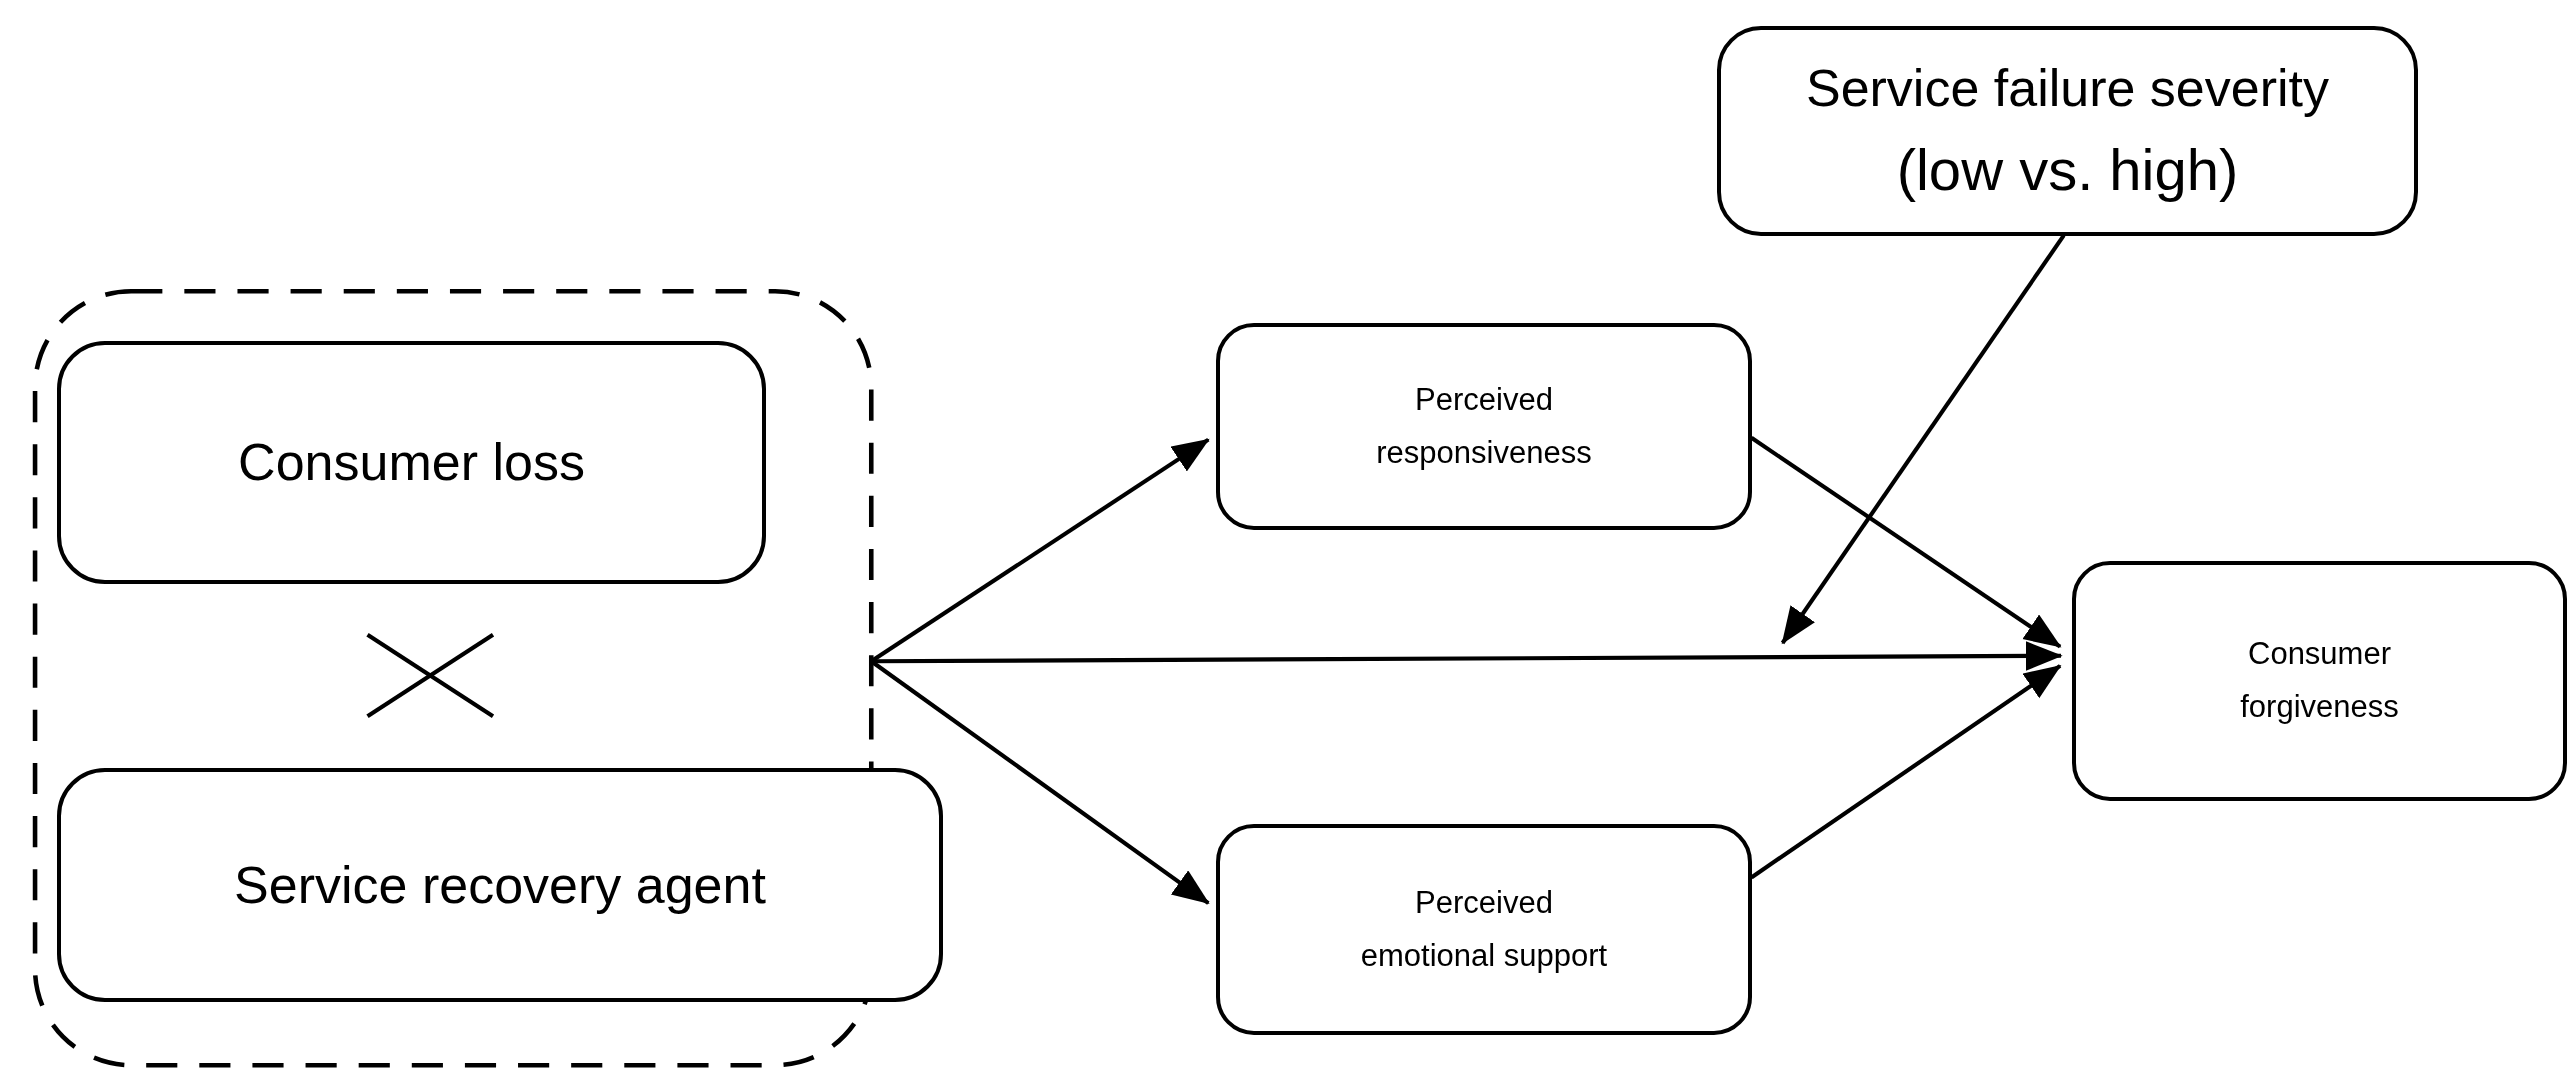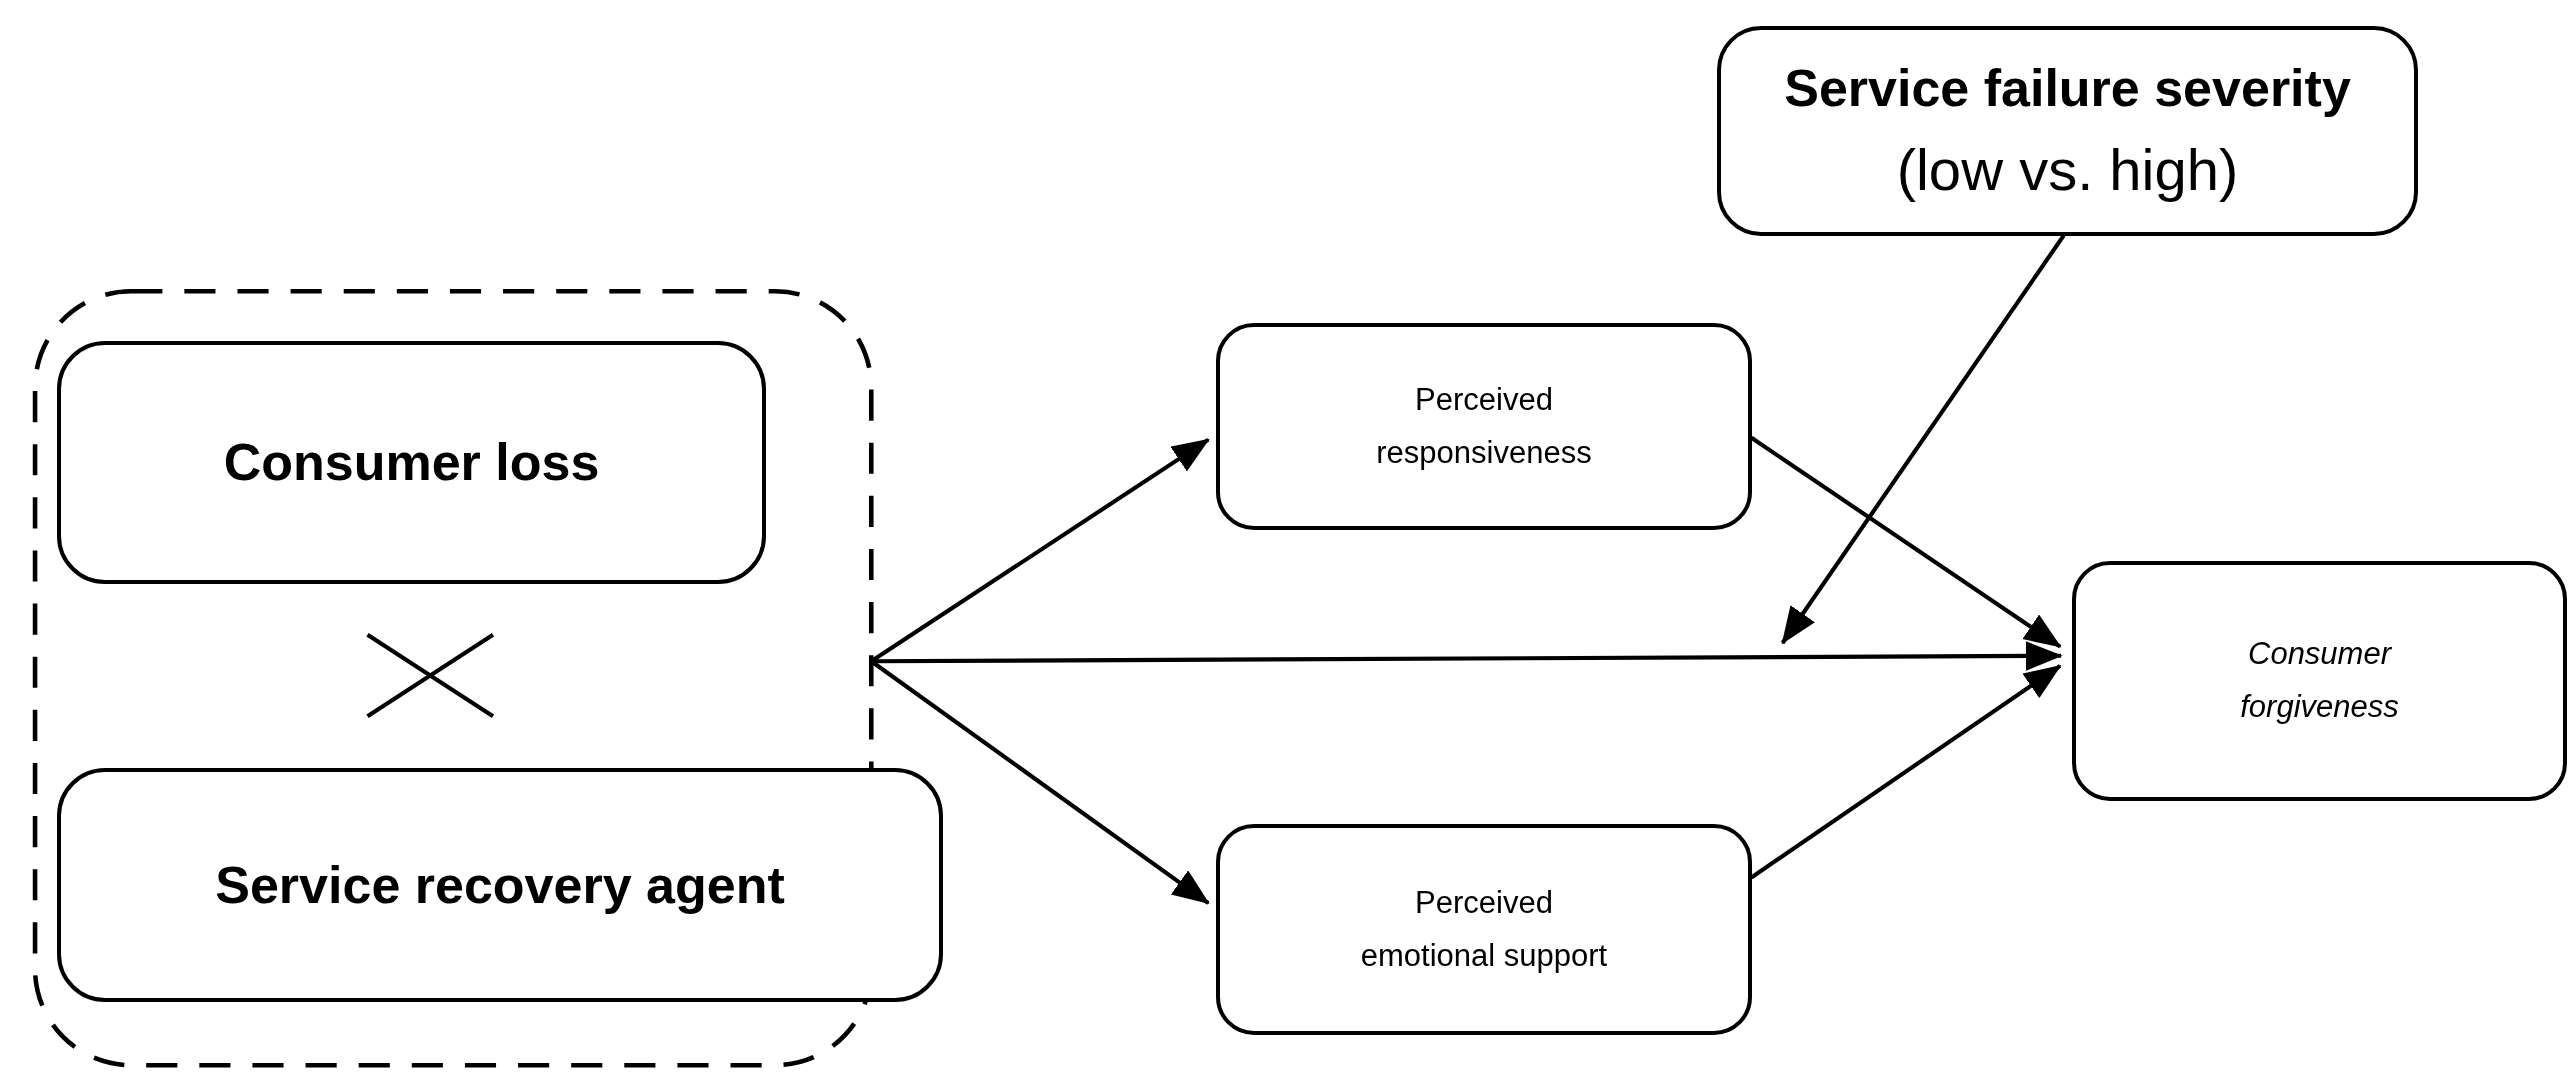--- a/index.html
+++ b/index.html
@@ -32,42 +32,42 @@
     background: #ffffff;
     border: 4.6px solid #000000;
     display: flex;
     flex-direction: column;
     align-items: center;
     justify-content: center;
     text-align: center;
     color: #000000;
   }
   .node .title {
-    font-weight: bold;
+    font-weight: normal;
     font-size: 52px;
     line-height: 1.25;
     white-space: pre-wrap;
   }
   .node .subtitle {
     font-size: 58px;
     line-height: 1.25;
     white-space: pre-wrap;
   }
   .node .label {
     font-size: 31px;
     line-height: 1.7;
     white-space: pre-line;
   }
   
   #node-severity        { left: 1717px; top: 26px;  width: 701px; height: 210px; border-radius: 44px; row-gap: 13px; }
   #node-consumer-loss   { left: 57px;  top: 341px; width: 709px; height: 243px; border-radius: 48px; row-gap: 16px; }
   #node-recovery-agent  { left: 57px;  top: 768px; width: 886px; height: 234px; border-radius: 48px; row-gap: 40px; }
   #node-responsiveness  { left: 1216px; top: 323px; width: 536px; height: 207px; border-radius: 38px; }
   #node-emotional       { left: 1216px; top: 824px; width: 536px; height: 211px; border-radius: 38px; }
-  #node-forgiveness     { left: 2072px; top: 561px; width: 495px; height: 240px; border-radius: 38px; font-style: italic; }
+  #node-forgiveness     { left: 2072px; top: 561px; width: 495px; height: 240px; border-radius: 38px; }
 </style>
 </head>
 <body>
 
 <div class="canvas">
 
   <svg class="arrows-layer" viewBox="0 0 2812 1189" xmlns="http://www.w3.org/2000/svg">
     <defs>
       <marker id="arrowhead" markerWidth="9.5" markerHeight="7.5" refX="8.6" refY="3.6" orient="auto" markerUnits="strokeWidth">
         <path d="M0,0 L9,3.6 L0,7.2 Z" fill="#000000"></path>

